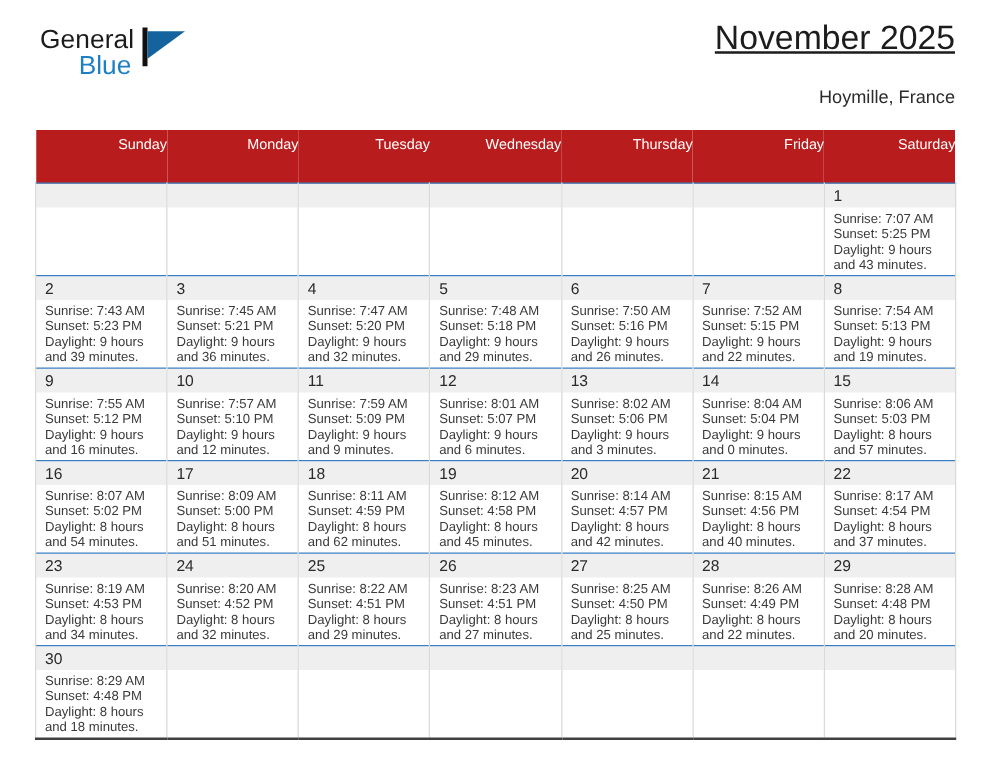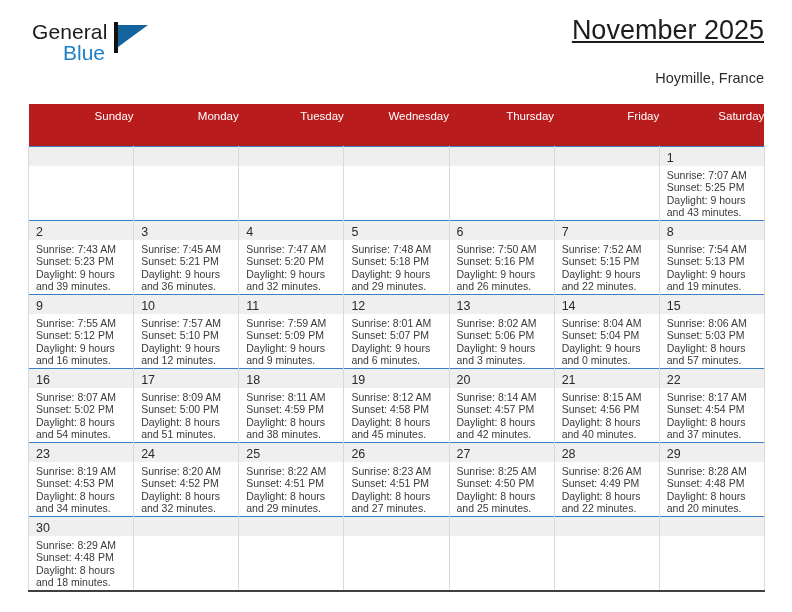--- a/index.html
+++ b/index.html
@@ -378,21 +378,21 @@
               <div>Daylight: 8 hours</div>
               <div>and 51 minutes.</div>
             </div>
           </td>
           <td class="daycell">
             <div class="daynum-band"><span class="daynum">18</span></div>
             <div class="info">
               <div>Sunrise: 8:11 AM</div>
               <div>Sunset: 4:59 PM</div>
               <div>Daylight: 8 hours</div>
-              <div>and 38 minutes.</div>
+              <div>and 62 minutes.</div>
             </div>
           </td>
           <td class="daycell">
             <div class="daynum-band"><span class="daynum">19</span></div>
             <div class="info">
               <div>Sunrise: 8:12 AM</div>
               <div>Sunset: 4:58 PM</div>
               <div>Daylight: 8 hours</div>
               <div>and 45 minutes.</div>
             </div>

